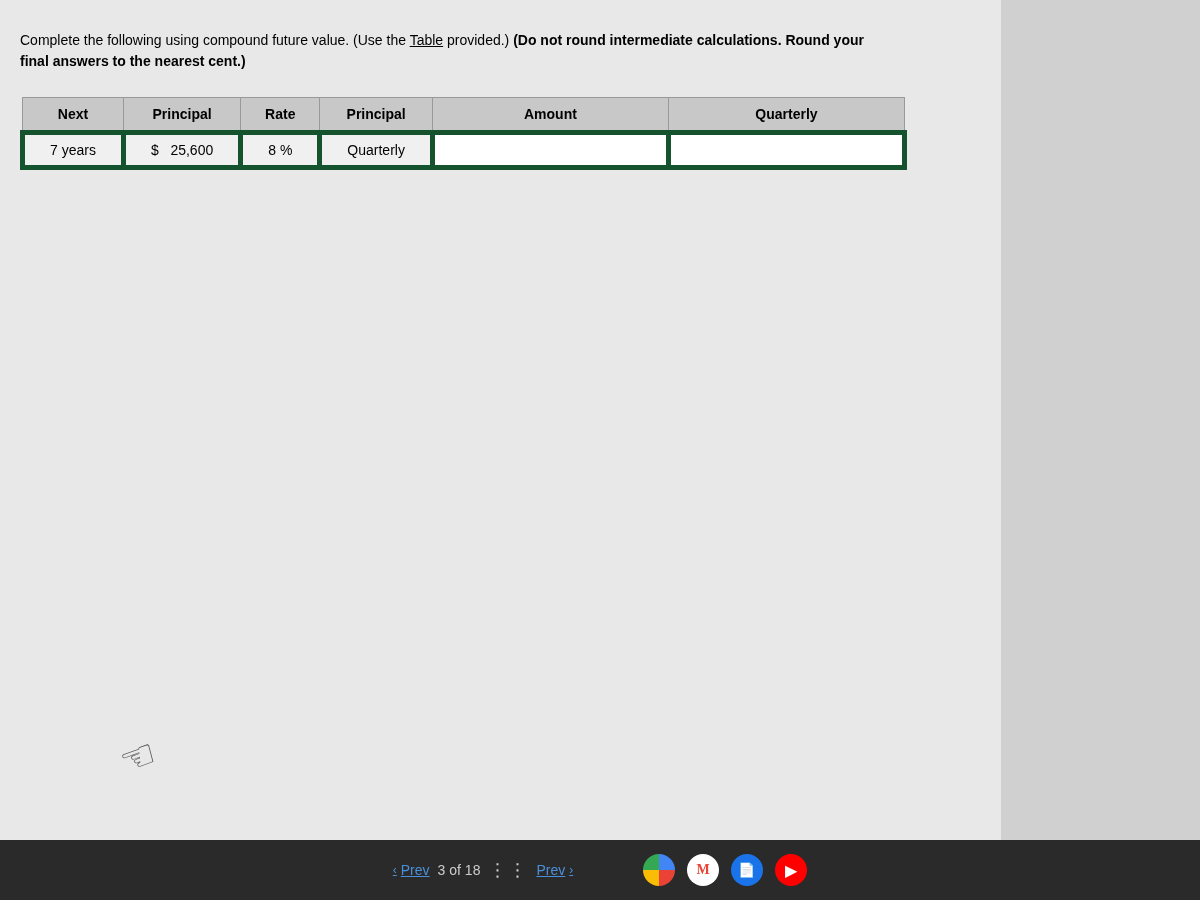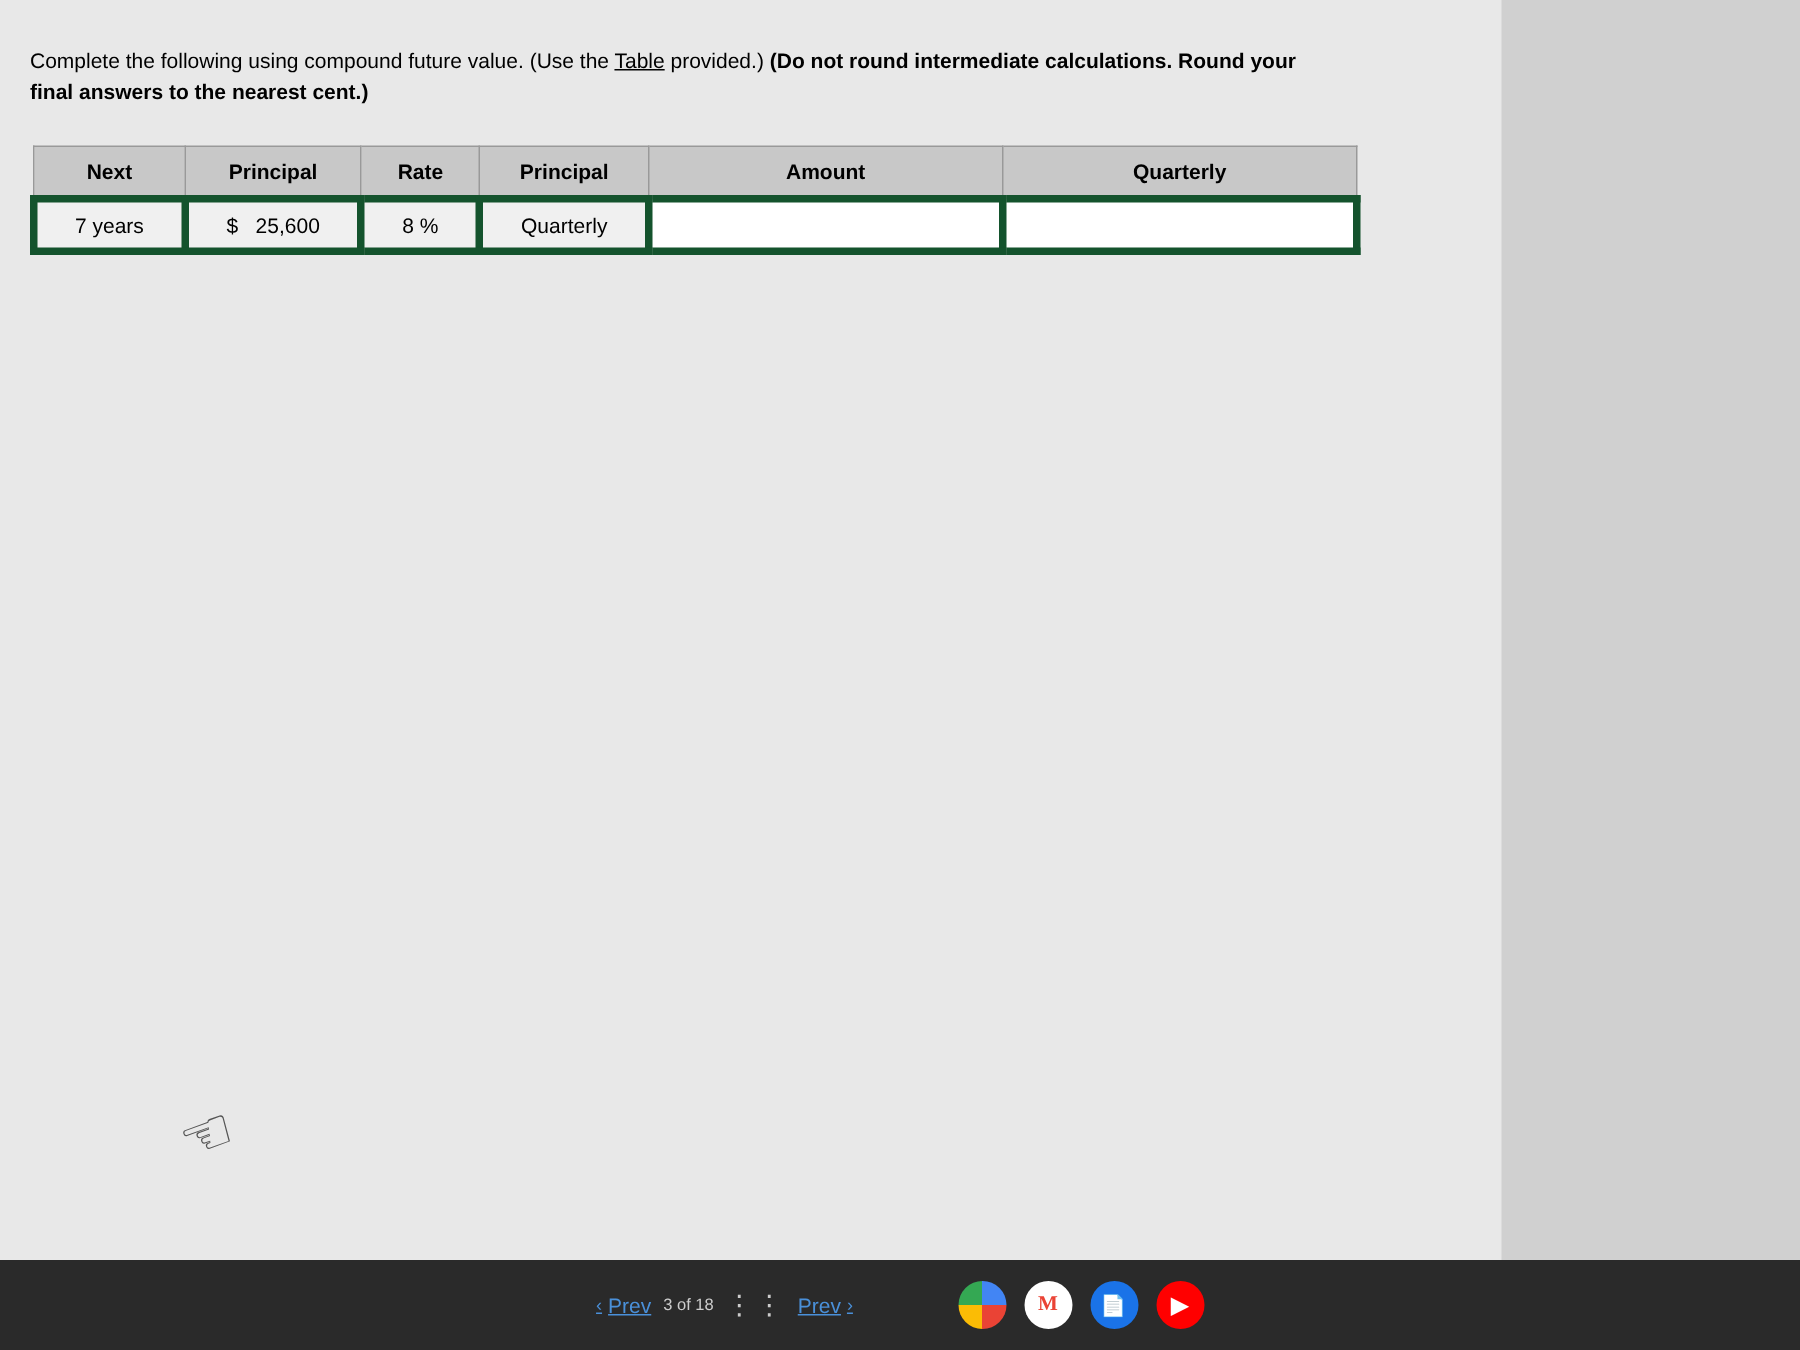--- a/index.html
+++ b/index.html
@@ -113,21 +113,21 @@
       font-size: 14px;
       cursor: pointer;
       display: flex;
       align-items: center;
       gap: 4px;
       text-decoration: underline;
     }
 
     .page-info {
       color: #ccc;
-      font-size: 11px;
+      font-size: 14px;
     }
 
     .grid-icon {
       color: #ccc;
       font-size: 18px;
       cursor: pointer;
       letter-spacing: 2px;
     }
 
     .taskbar-icons {

